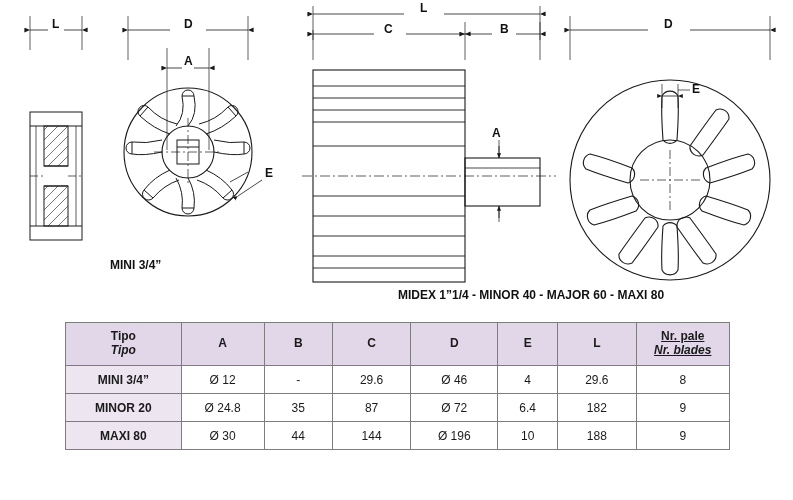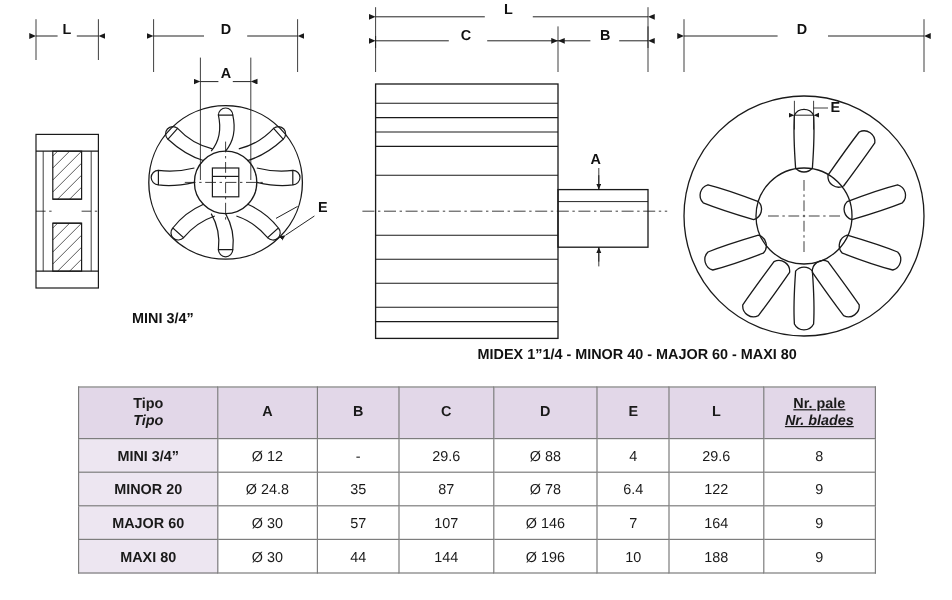--- a/index.html
+++ b/index.html
@@ -310,43 +310,33 @@
             <span class="it">Nr. blades</span>
           </th>
         </tr>
       </thead>
       <tbody>
         <tr>
           <td class="rowhead">MINI 3/4”</td>
           <td>Ø 12</td>
           <td>-</td>
           <td>29.6</td>
-          <td>Ø 88</td>
+          <td>Ø 46</td>
           <td>4</td>
           <td>29.6</td>
           <td>8</td>
         </tr>
         <tr>
           <td class="rowhead">MINOR 20</td>
           <td>Ø 24.8</td>
           <td>35</td>
           <td>87</td>
-          <td>Ø 78</td>
+          <td>Ø 72</td>
           <td>6.4</td>
-          <td>122</td>
-          <td>9</td>
-        </tr>
-        <tr>
-          <td class="rowhead">MAJOR 60</td>
-          <td>Ø 30</td>
-          <td>57</td>
-          <td>107</td>
-          <td>Ø 146</td>
-          <td>7</td>
-          <td>164</td>
+          <td>182</td>
           <td>9</td>
         </tr>
         <tr>
           <td class="rowhead">MAXI 80</td>
           <td>Ø 30</td>
           <td>44</td>
           <td>144</td>
           <td>Ø 196</td>
           <td>10</td>
           <td>188</td>

